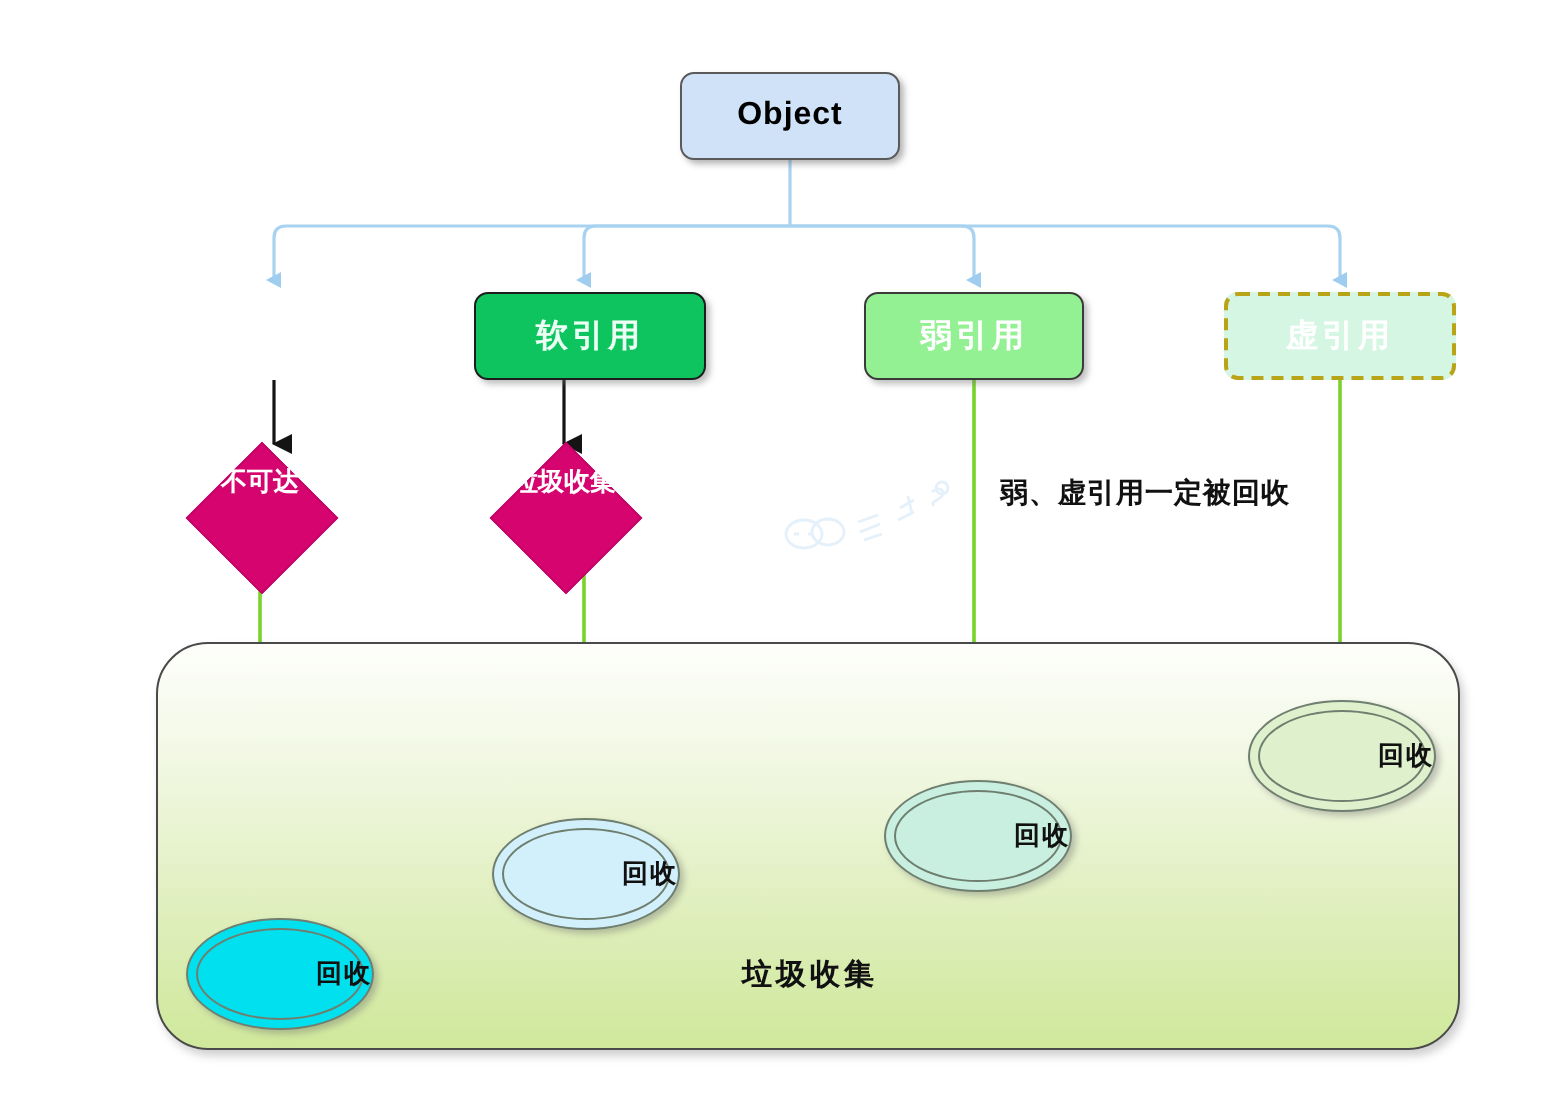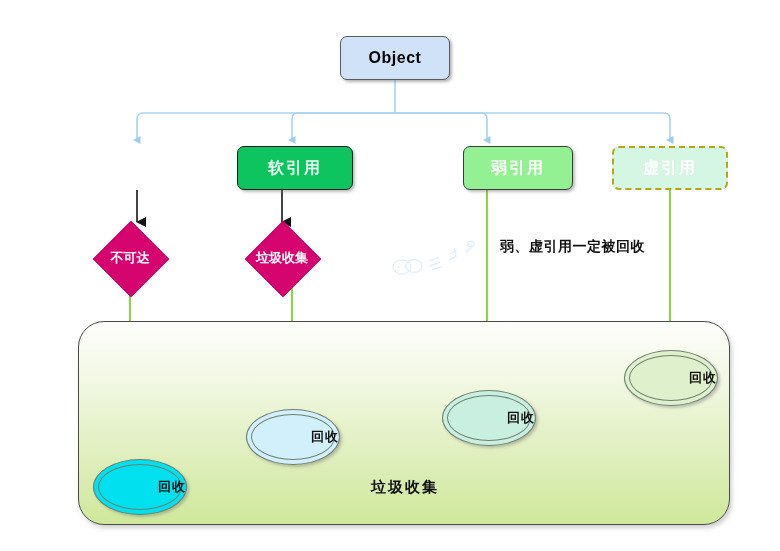--- a/index.html
+++ b/index.html
@@ -63,35 +63,34 @@
     left:237px; top:146px; width:116px;
     background:#0ec45f;
     border:1.4px solid #1d1d1d;
     color:#ecfff4;
   }
   .ref-weak{
     left:432px; top:146px; width:110px;
     background:#93f093;
     border:1.4px solid #3a3a3a;
     color:#ffffff;
-    margin-left:31px;
   }
   .ref-phantom{
     left:612px; top:146px; width:116px;
     background:#d5f6e2;
     border:2px dashed #b8a416;
     color:#ffffff;
     box-shadow:none;
   }
 
   
   .diamond-wrap{
     position:absolute;
     display:flex;
-    align-items:center;
+    align-items:flex-start;
     justify-content:center;
   }
   .diamond-shape{
     position:absolute;
     left:0; top:0;
     width:100%; height:100%;
     background:#d6046e;
     border:1px solid #c40369;
     transform:rotate(45deg);
   }

